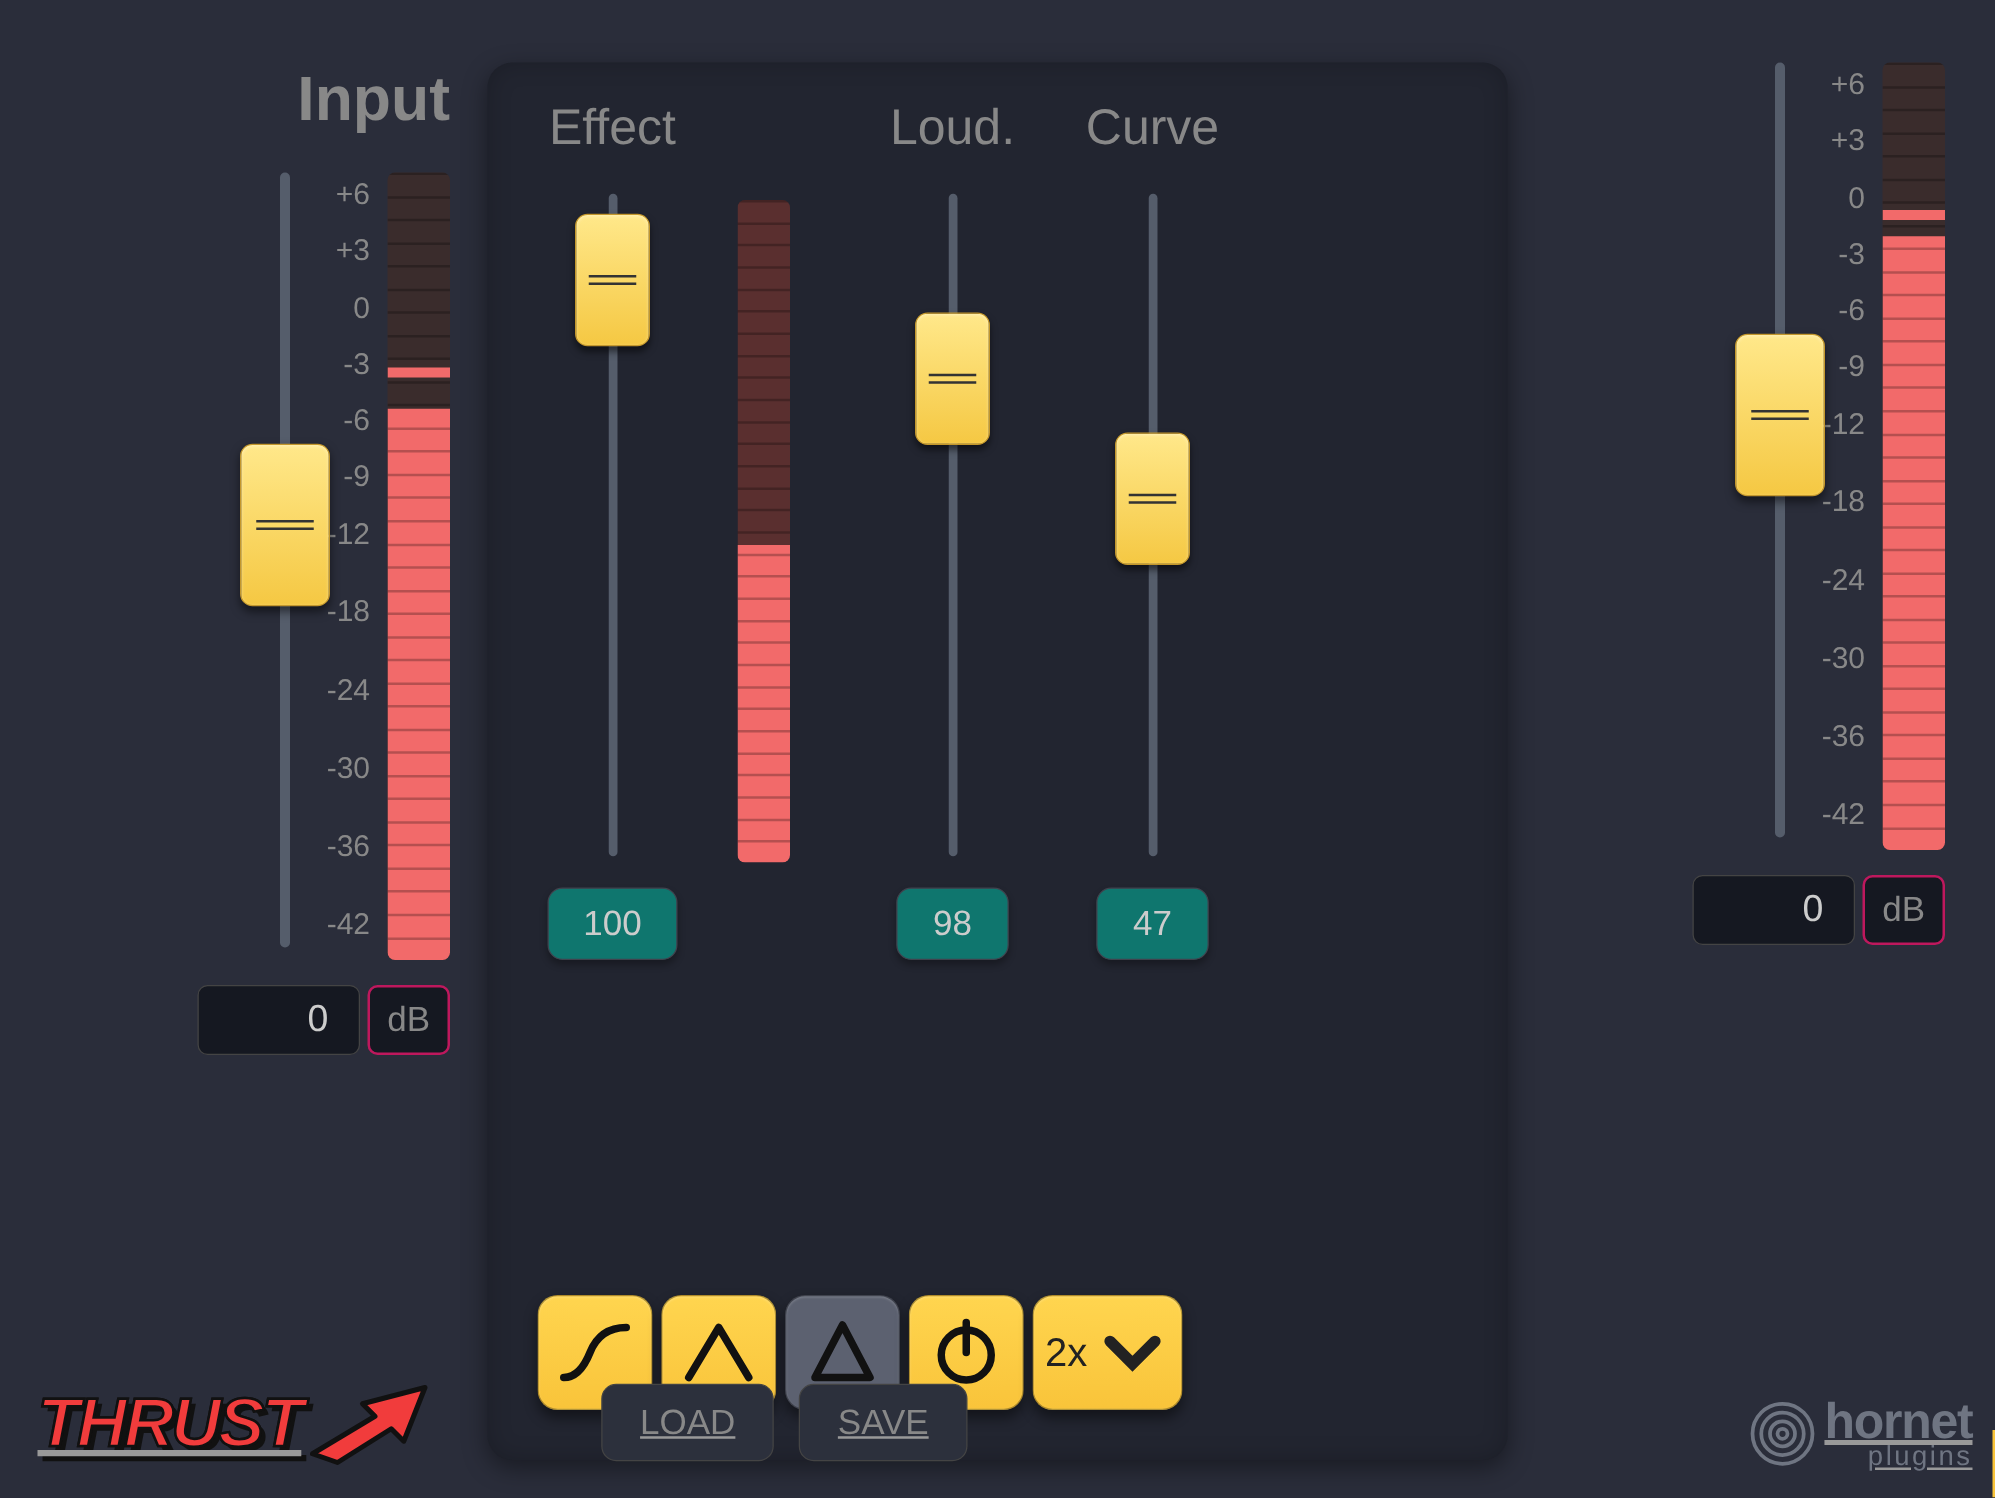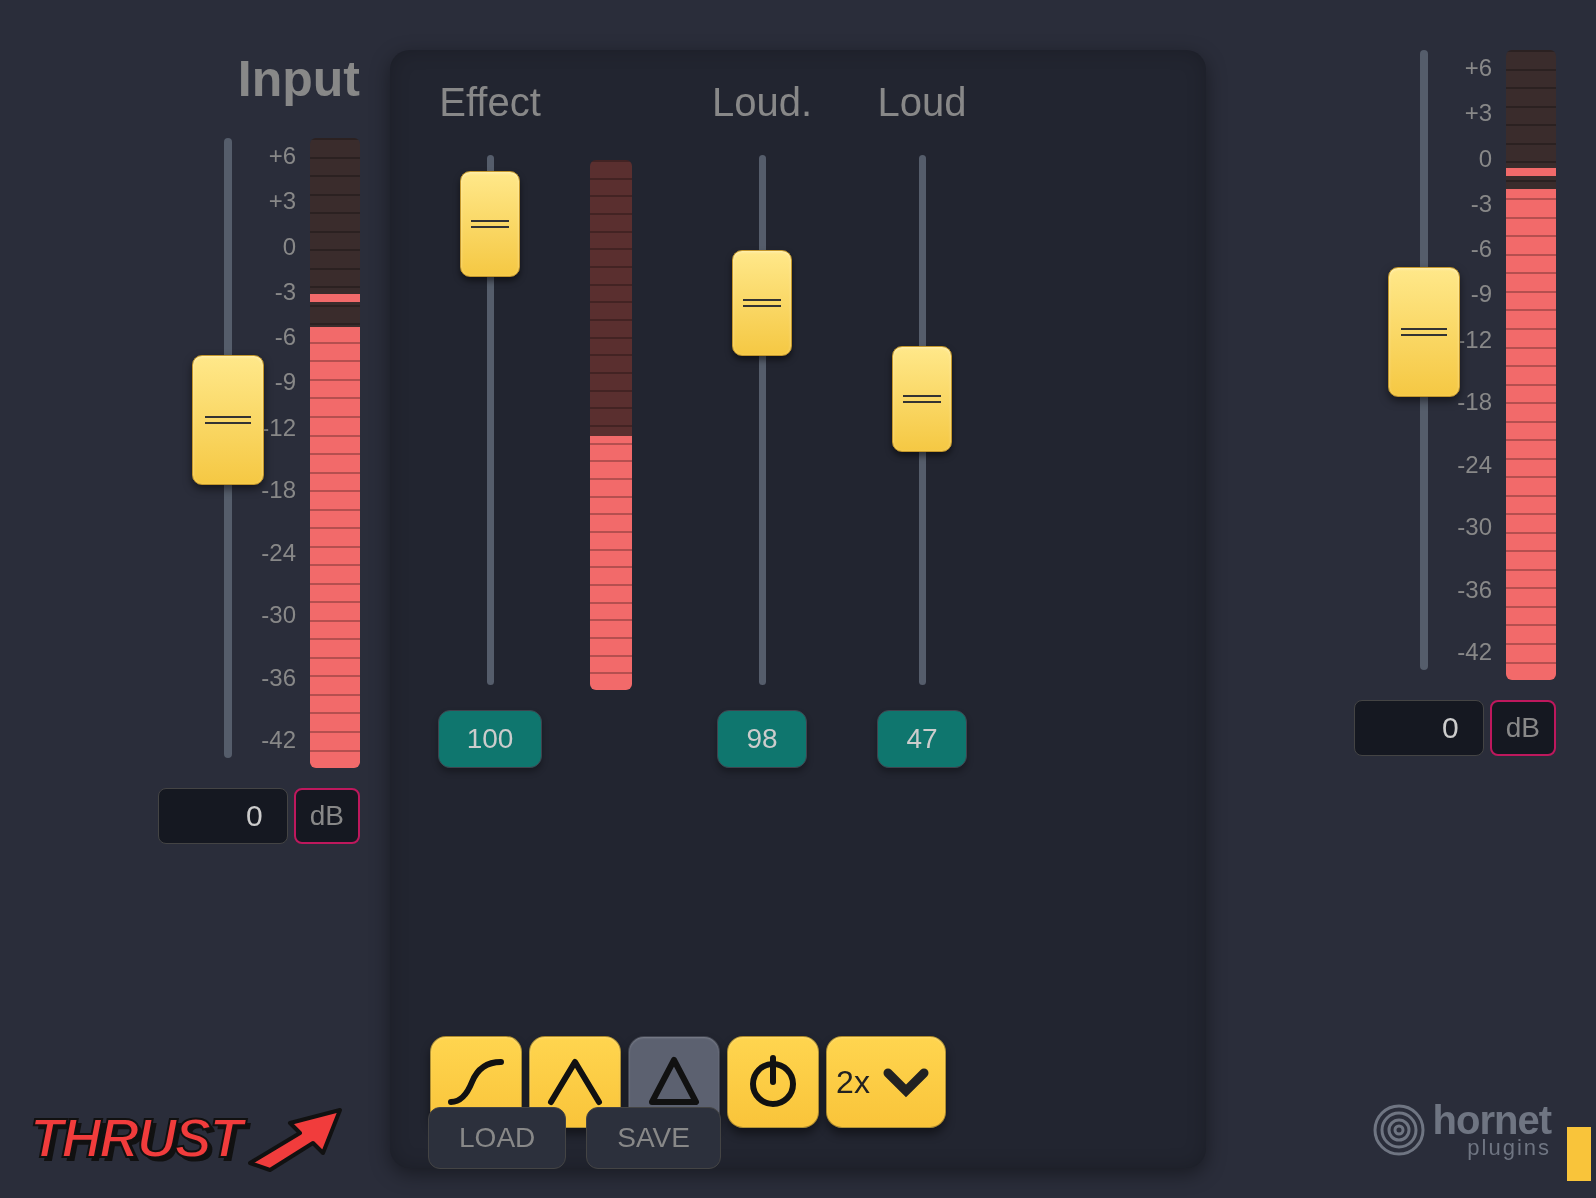--- a/index.html
+++ b/index.html
@@ -241,44 +241,45 @@
   width: 120px;
   color: #222;
   font-size: 32px;
   font-weight: 500;
   gap: 6px;
 }
 
 
 .footer {
   position: absolute;
-  left: 30px; right: 45px;
+  left: 30px; right: 18px;
   bottom: 20px;
   display: flex;
-  align-items: flex-start;
+  align-items: flex-end;
   justify-content: space-between;
+  text-decoration: underline;
 }
 .thrust-logo {
   display: flex;
   align-items: center;
   gap: 4px;
 }
 .thrust-text {
   font-size: 55px;
   font-weight: 900;
   font-style: italic;
   color: #f13c3c;
   -webkit-text-stroke: 2px #111;
   text-shadow: 4px 4px 0 #111;
   letter-spacing: -2px;
 }
 .preset-btns {
   display: flex;
   gap: 20px;
-  margin-left: 43px;
+  margin-left: 96px;
 }
 .preset-btn {
   padding: 14px 30px;
   font-size: 28px;
   color: #888;
   background: #2c303c;
   border: 1px solid #444;
   border-radius: 12px;
   cursor: pointer;
 }
@@ -436,21 +437,21 @@
 
     <div class="center-col" style="margin-left:30px">
       <div class="panel-title">Loud.</div>
       <div class="center-slider-track">
         <div class="center-thumb" style="top:18%"></div>
       </div>
       <div class="pill">98</div>
     </div>
 
     <div class="center-col">
-      <div class="panel-title">Loud</div>
+      <div class="panel-title">Curve</div>
       <div class="center-slider-track">
         <div class="center-thumb" style="top:36%"></div>
       </div>
       <div class="pill">47</div>
     </div>
   </div>
 
   <div class="button-row">
     <div class="icon-btn active">
       <svg viewBox="0 0 60 60">

